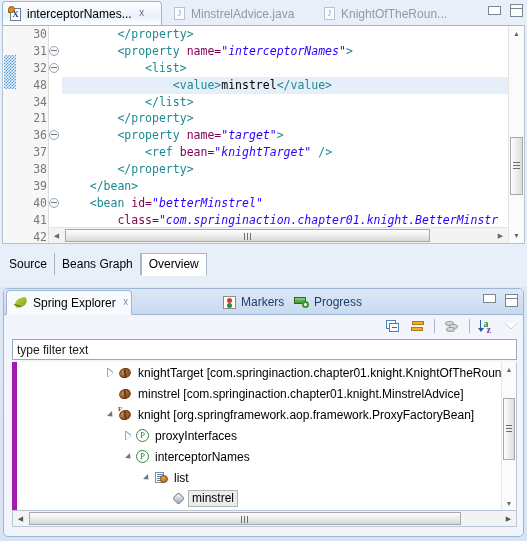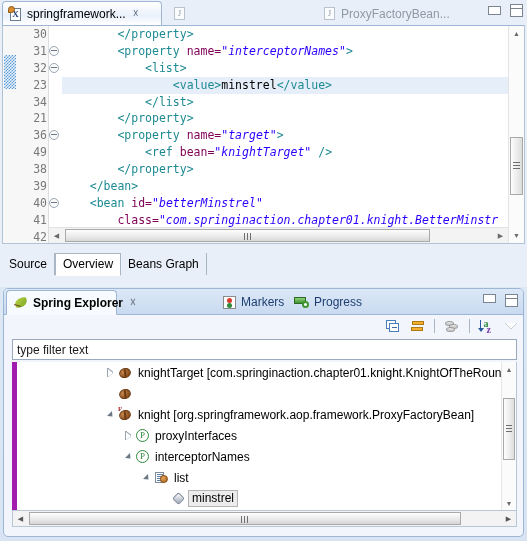--- a/index.html
+++ b/index.html
@@ -934,60 +934,61 @@
     <div class="tabfolder-bg"></div>
 
     <div class="editor-tabbar">
 
       <div class="etab active" style="left:2px;width:160px;">
         <span class="icon-xml">
           <span class="sheet"></span>
             <span class="xx">X</span>
             <span class="spring-dot"></span>
         </span>
-        <span class="etab-label">springframework...</span>
+        <span class="etab-label">interceptorNames...</span>
         <span class="tab-close">☓</span>
       </div>
 
       <div class="etab inactive" style="left:168px;width:145px;">
         <span class="icon-java">
           <span class="sheet"></span>
             <span class="jj">J</span>
         </span>
+        <span class="etab-label">MinstrelAdvice.java</span>
       </div>
 
       <div class="etab inactive" style="left:318px;width:150px;">
         <span class="icon-java">
           <span class="sheet"></span>
             <span class="jj">J</span>
         </span>
-        <span class="etab-label">ProxyFactoryBean...</span>
+        <span class="etab-label">KnightOfTheRoun...</span>
       </div>
 
       <div class="win-btns">
         <span class="win-min"></span>
         <span class="win-max"></span>
       </div>
     </div>
 
     <div class="code-wrap">
       <div class="gutter">
         <div class="marker-bar"></div>
         <div class="marker-block" style="top:29px;height:34px;"></div>
       </div>
 
       <div class="code-lines" id="code-lines">
           <div class="cline"><span class="lnum">30</span><span class="code-text">        <span class="tg">&lt;/property&gt;</span></span></div>
           <div class="cline"><span class="lnum">31</span><span class="fold"></span><span class="code-text">        <span class="tg">&lt;property </span><span class="at">name=</span><span class="av">"interceptorNames"</span><span class="tg">&gt;</span></span></div>
           <div class="cline"><span class="lnum">32</span><span class="fold"></span><span class="code-text">            <span class="tg">&lt;list&gt;</span></span></div>
-          <div class="cline highlight"><div class="hl-row-bg"></div><span class="lnum">23</span><span class="code-text">                <span class="tg">&lt;value&gt;</span><span class="tx">minstrel</span><span class="tg">&lt;/value&gt;</span></span></div>
+          <div class="cline highlight"><div class="hl-row-bg"></div><span class="lnum">48</span><span class="code-text">                <span class="tg">&lt;value&gt;</span><span class="tx">minstrel</span><span class="tg">&lt;/value&gt;</span></span></div>
           <div class="cline"><span class="lnum">34</span><span class="code-text">            <span class="tg">&lt;/list&gt;</span></span></div>
           <div class="cline"><span class="lnum">21</span><span class="code-text">        <span class="tg">&lt;/property&gt;</span></span></div>
           <div class="cline"><span class="lnum">36</span><span class="fold"></span><span class="code-text">        <span class="tg">&lt;property </span><span class="at">name=</span><span class="av">"target"</span><span class="tg">&gt;</span></span></div>
-          <div class="cline"><span class="lnum">49</span><span class="code-text">            <span class="tg">&lt;ref </span><span class="at">bean=</span><span class="av">"knightTarget"</span><span class="tg"> /&gt;</span></span></div>
+          <div class="cline"><span class="lnum">37</span><span class="code-text">            <span class="tg">&lt;ref </span><span class="at">bean=</span><span class="av">"knightTarget"</span><span class="tg"> /&gt;</span></span></div>
           <div class="cline"><span class="lnum">38</span><span class="code-text">        <span class="tg">&lt;/property&gt;</span></span></div>
           <div class="cline"><span class="lnum">39</span><span class="code-text">    <span class="tg">&lt;/bean&gt;</span></span></div>
           <div class="cline"><span class="lnum">40</span><span class="fold"></span><span class="code-text">    <span class="tg">&lt;bean </span><span class="at">id=</span><span class="av">"betterMinstrel"</span></span></div>
           <div class="cline"><span class="lnum">41</span><span class="code-text">        <span class="at">class=</span><span class="av">"com.springinaction.chapter01.knight.BetterMinstr</span></span></div>
           <div class="cline"><span class="lnum">42</span><span class="code-text">        <span class="at">abstract=</span><span class="av">"false"</span><span class="at"> singleton=</span><span class="av">"true"</span><span class="at"> lazy-init=</span><span class="av">"default"</span></span></div>
         </div>
 
       <div class="vscroll">
         <div class="vs-arrow up">▲</div>
         <div class="vs-thumb" style="top:111px;height:58px;">
@@ -1002,34 +1003,34 @@
             <span class="grip"></span>
           </div>
         <div class="hs-arrow right">▶</div>
       </div>
     </div>
 
     <div class="page-tabs" id="page-tabs">
         <div class="ptab">
           <span>Source</span>
         </div>
+        <div class="ptab">
+          <span>Beans Graph</span>
+        </div>
         <div class="ptab sel">
           <span>Overview</span>
         </div>
-        <div class="ptab">
-          <span>Beans Graph</span>
-        </div>
       </div>
   </div>
 
   <div class="view-part">
 
     <div class="view-tabbar">
 
-      <div class="vtab active" style="left:2px;width:111px;font-weight:bold;">
+      <div class="vtab active" style="left:2px;width:126px;">
         <span class="icon-leaf">
             <span class="blade"></span>
             <span class="stem"></span>
           </span>
         <span>Spring Explorer</span>
         <span class="tab-close">☓</span>
       </div>
 
 
       <div class="vtab" style="left:283px;width:86px;">
@@ -1099,20 +1100,21 @@
             <span class="bean-icon">
               <span class="bean"></span>
             </span>
             <span class="tlabel">knightTarget [com.springinaction.chapter01.knight.KnightOfTheRoun</span>
           </div>
           <div class="trow" style="padding-left: 88px;">
             <span class="twist "></span>
             <span class="bean-icon">
               <span class="bean"></span>
             </span>
+            <span class="tlabel">minstrel [com.springinaction.chapter01.knight.MinstrelAdvice]</span>
           </div>
           <div class="trow" style="padding-left: 88px;">
             <span class="twist open"></span>
             <span class="bean-icon">
               <span class="bean"></span>
               <span class="fbadge">F</span>
             </span>
             <span class="tlabel">knight [org.springframework.aop.framework.ProxyFactoryBean]</span>
           </div>
           <div class="trow" style="padding-left: 106px;">

